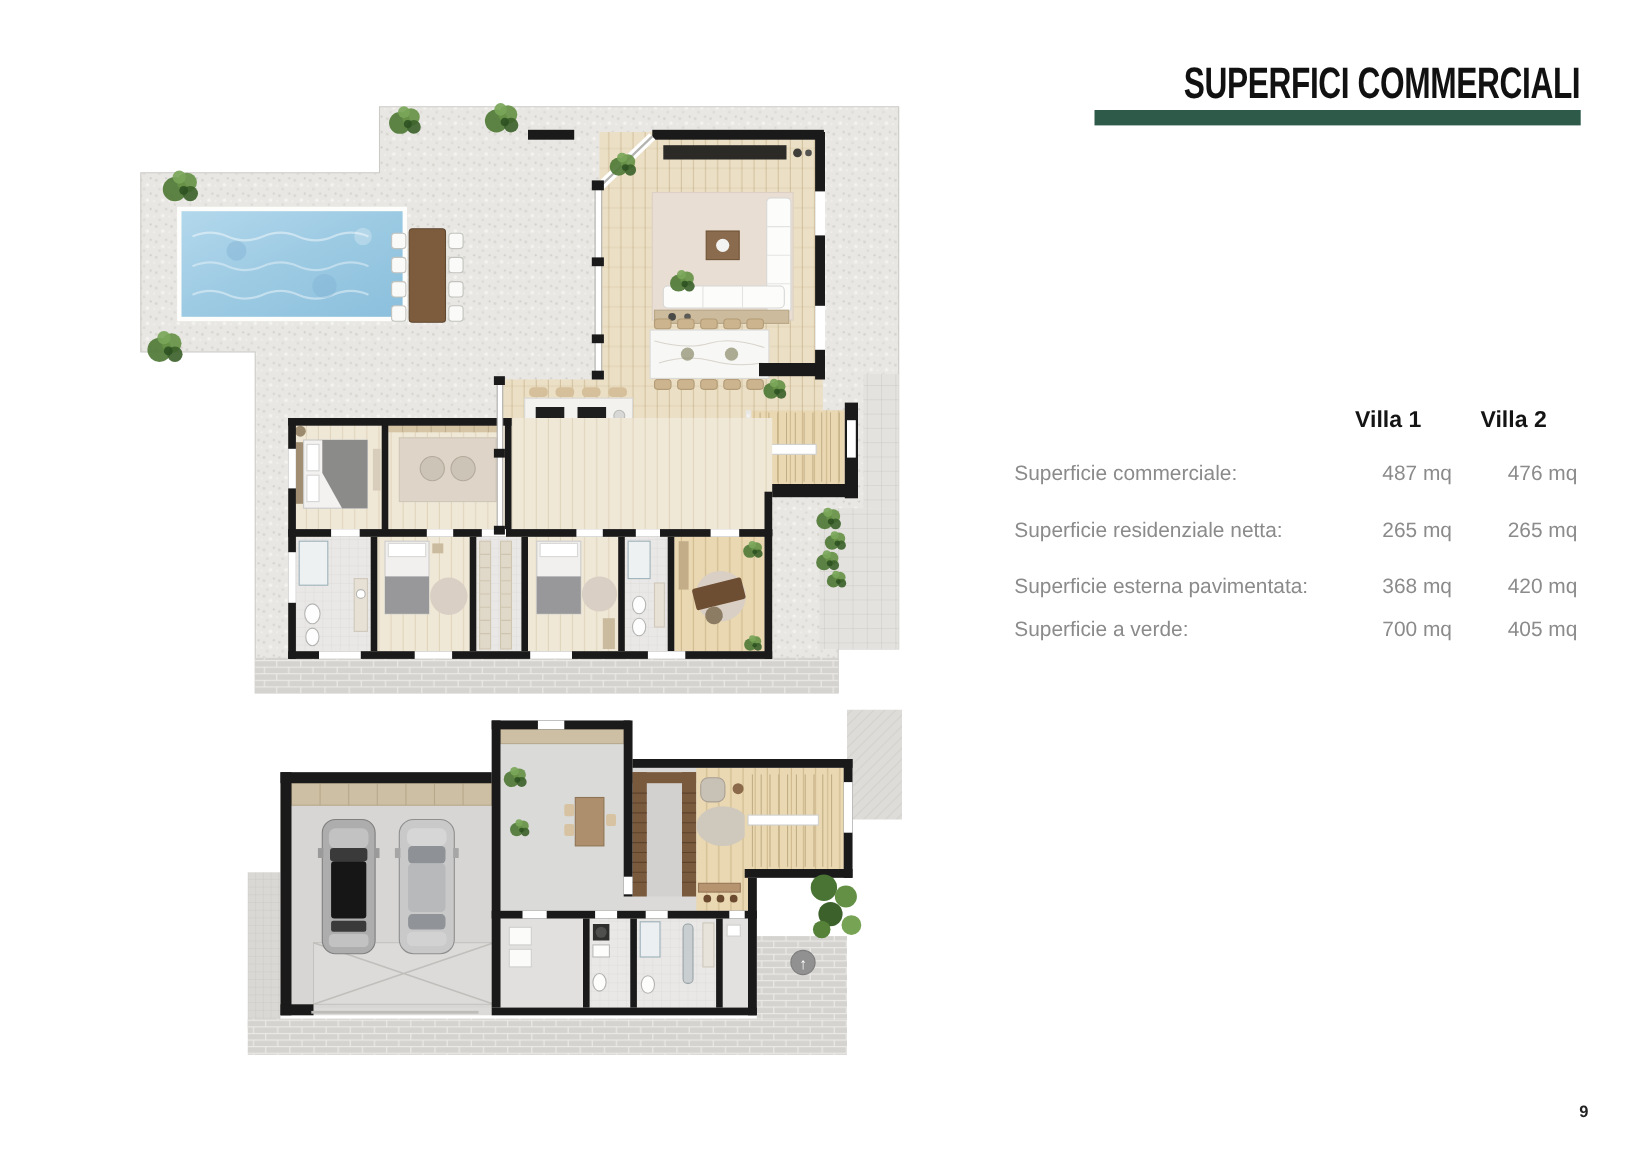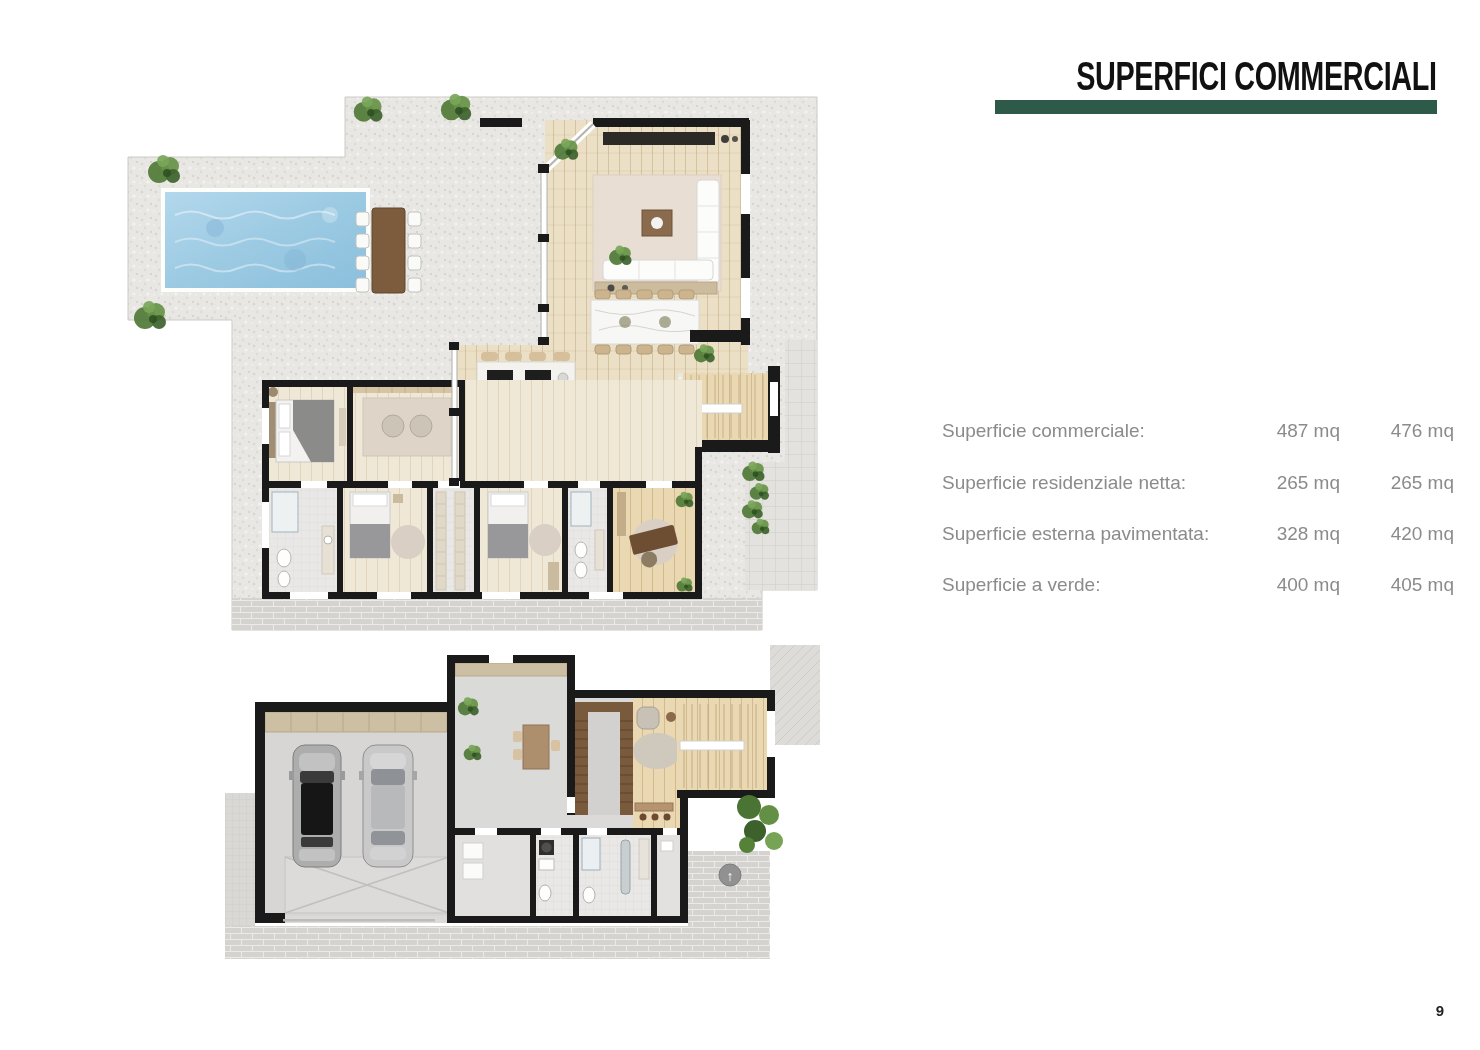--- a/index.html
+++ b/index.html
@@ -18,21 +18,21 @@
     background:#2E5A4A;
   }
 
   
   .vtable{position:absolute;left:922px;top:370px;width:520px;height:240px;}
   .thead{position:absolute;top:0;left:0;width:520px;height:26px;}
   .thead .c1,.thead .c2{
     position:absolute;top:0;width:116px;text-align:center;
     font-size:21px;font-weight:700;color:#141414;
   }
-  .trow{position:absolute;left:0;width:520px;height:26px;margin-left:20px;}
+  .trow{position:absolute;left:0;width:520px;height:26px;}
   .trow span{position:absolute;top:0;font-size:19px;font-weight:400;color:#8b8b8b;}
   .trow .lbl{left:0;width:282px;text-align:left;}
   .c1{left:282px;}
   .c2{left:396px;}
   .trow .c1,.trow .c2{width:116px;text-align:right;}
 
   
   figure{margin:0;padding:0;}
   .plan1{position:absolute;left:125px;top:90px;width:695px;height:545px;}
   .plan2{position:absolute;left:225px;top:645px;width:600px;height:315px;}
@@ -474,37 +474,41 @@
     </g>
 
     <g>
       <circle cx="505" cy="230" r="11" fill="#919191" stroke="#7d7d7d"></circle>
       <text x="505" y="236" text-anchor="middle" font-size="14" font-weight="bold" fill="#ffffff">↑</text>
     </g>
   </svg>
   </figure>
 
   <div class="vtable">
+    <div class="thead">
+      <span class="c1">Villa 1</span>
+      <span class="c2">Villa 2</span>
+    </div>
     <div class="trow" style="top:50px">
       <span class="lbl">Superficie commerciale:</span>
       <span class="c1">487 mq</span>
       <span class="c2">476 mq</span>
     </div>
     <div class="trow" style="top:102px">
       <span class="lbl">Superficie residenziale netta:</span>
       <span class="c1">265 mq</span>
       <span class="c2">265 mq</span>
     </div>
     <div class="trow" style="top:153px">
       <span class="lbl">Superficie esterna pavimentata:</span>
-      <span class="c1">328 mq</span>
+      <span class="c1">368 mq</span>
       <span class="c2">420 mq</span>
     </div>
-    <div class="trow" style="top:204px">
+    <div class="trow" style="top:192px">
       <span class="lbl">Superficie a verde:</span>
-      <span class="c1">400 mq</span>
+      <span class="c1">700 mq</span>
       <span class="c2">405 mq</span>
     </div>
   </div>
 
   <div class="pagenum">9</div>
 
 </div>
 
 </body></html>

